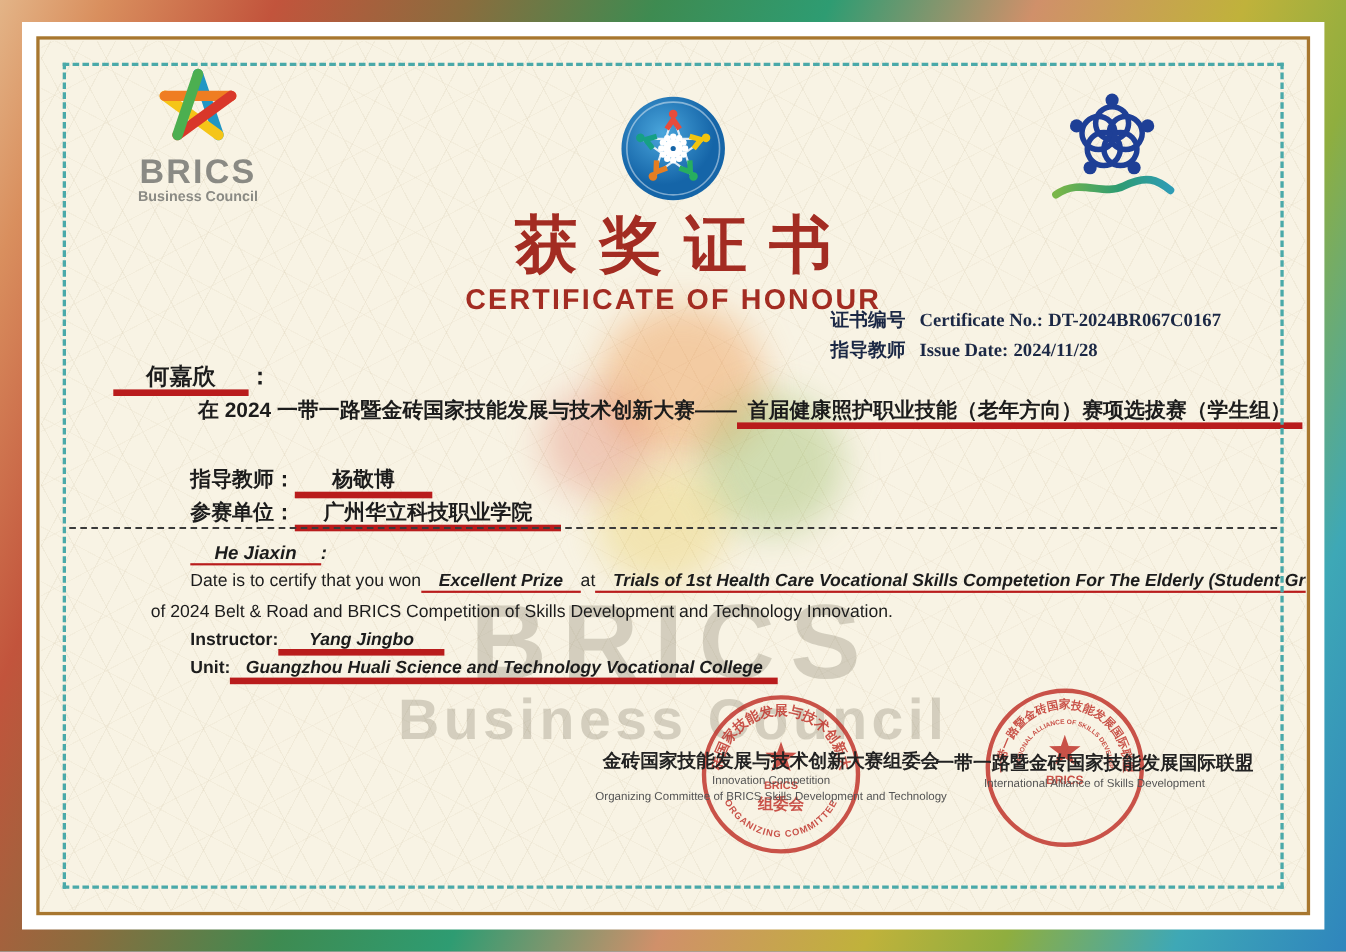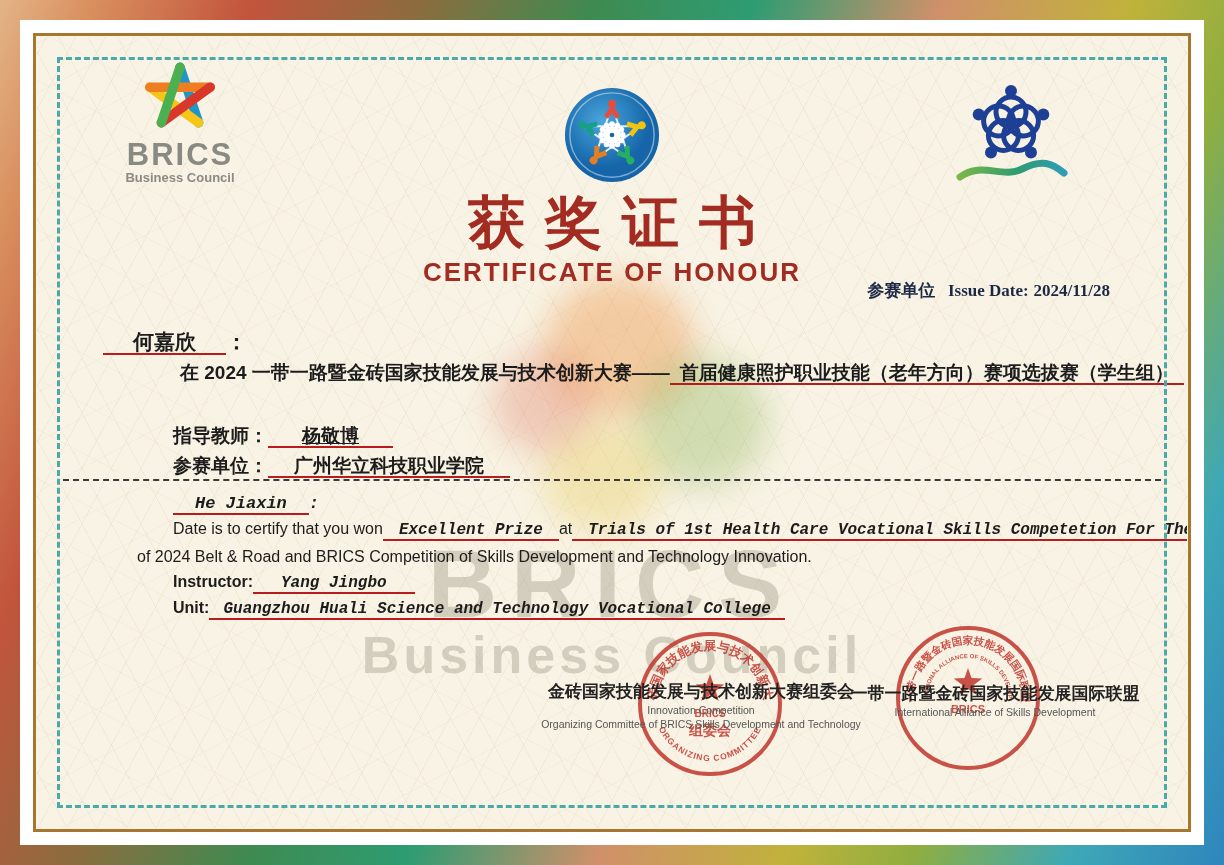--- a/index.html
+++ b/index.html
@@ -43,34 +43,34 @@
     color:#a32c22;letter-spacing:20px;text-indent:20px;}
   .title-en{position:absolute;left:0;right:0;top:220px;text-align:center;z-index:2;
     font-size:26px;font-weight:bold;color:#a32c22;letter-spacing:2px;}
   
   .meta{position:absolute;right:77px;top:240px;z-index:2;color:#1b2845;font-weight:bold;
         font-size:17px;line-height:28px;text-align:left;}
   .meta .cn{font-family:"Liberation Sans","DejaVu Sans",sans-serif;margin-right:8px;}
   .meta .en{font-family:"Liberation Serif","DejaVu Serif",serif;}
   
   .cnline{position:absolute;z-index:2;color:#1c1c1c;font-weight:bold;font-size:19px;white-space:nowrap;}
-  .fill{border-bottom:2px solid #b91c1c;font-weight:bold;}
+  .fill{border-bottom:6px solid #b91c1c;font-weight:bold;}
   .cn-name{top:291px;left:66px;font-size:21px;}
   .cn-name .fill{padding:0 30px;}
   .cn-l1{top:323px;left:103px;margin-left:40px;}
   .cn-l1 .fill{padding:0 10px;}
   .cn-l2{top:354px;left:66px;}
   .cn-l2 .fill{padding:0 26px;}
   .cn-instr{top:386px;left:136px;}
-  .cn-instr .fill{padding:0 34px;text-decoration:underline;}
+  .cn-instr .fill{padding:0 34px;}
   .cn-unit{top:416px;left:136px;}
   .cn-unit .fill{padding:0 26px;margin-top:16px;}
   .divider{position:absolute;top:442px;left:26px;width:1098px;border-top:2px dashed #3a3a3a;z-index:2;}
   .enline{position:absolute;z-index:2;color:#1c1c1c;font-size:16px;white-space:nowrap;}
-  .serifbi{font-family:Liberation Mono, monospace;font-style:italic;font-weight:bold;}
+  .serifbi{font-family:Liberation Sans, sans-serif;font-style:italic;font-weight:bold;}
   .en-name{top:456px;left:136px;font-size:17px;}
   .en-name .fill{padding:0 22px;border-bottom-width:2px;}
   .en-l1{top:483px;left:136px;}
   .en-l1 .fill{padding:0 16px;border-bottom-width:2px;}
   .en-l2{top:511px;left:100px;}
   .en-instr{top:536px;left:136px;font-weight:bold;}
   .en-instr .fill{padding:0 28px;}
   .en-unit{top:547px;left:136px;font-weight:bold;margin-top:15px;}
   .en-unit .fill{padding:0 14px;}
   
@@ -202,21 +202,26 @@
           <path d="M8,96 C30,80 50,98 70,88 S 100,82 112,92" stroke="url(#gribbon)" stroke-width="7" fill="none" stroke-linecap="round"></path>
         </svg>
       </span>
     </div>
 
     <div class="title-cn">获奖证书</div>
     <div class="title-en">CERTIFICATE OF HONOUR</div>
 
     <div class="meta">
       <div>
-        <span class="cn">参赛单位</span>
+        <span class="cn">证书编号</span>
+        <span class="en">Certificate No.:</span>
+        <span class="en">DT-2024BR067C0167</span>
+      </div>
+      <div>
+        <span class="cn">指导教师</span>
         <span class="en">Issue Date:</span>
         <span class="en">2024/11/28</span>
       </div>
     </div>
 
     <div class="cnline cn-name">
       <span class="fill">何嘉欣</span><span>：</span>
     </div>
     <div class="cnline cn-l1">
       <span>在 2024 一带一路暨金砖国家技能发展与技术创新大赛——</span><span class="fill">首届健康照护职业技能（老年方向）赛项选拔赛（学生组）</span>

